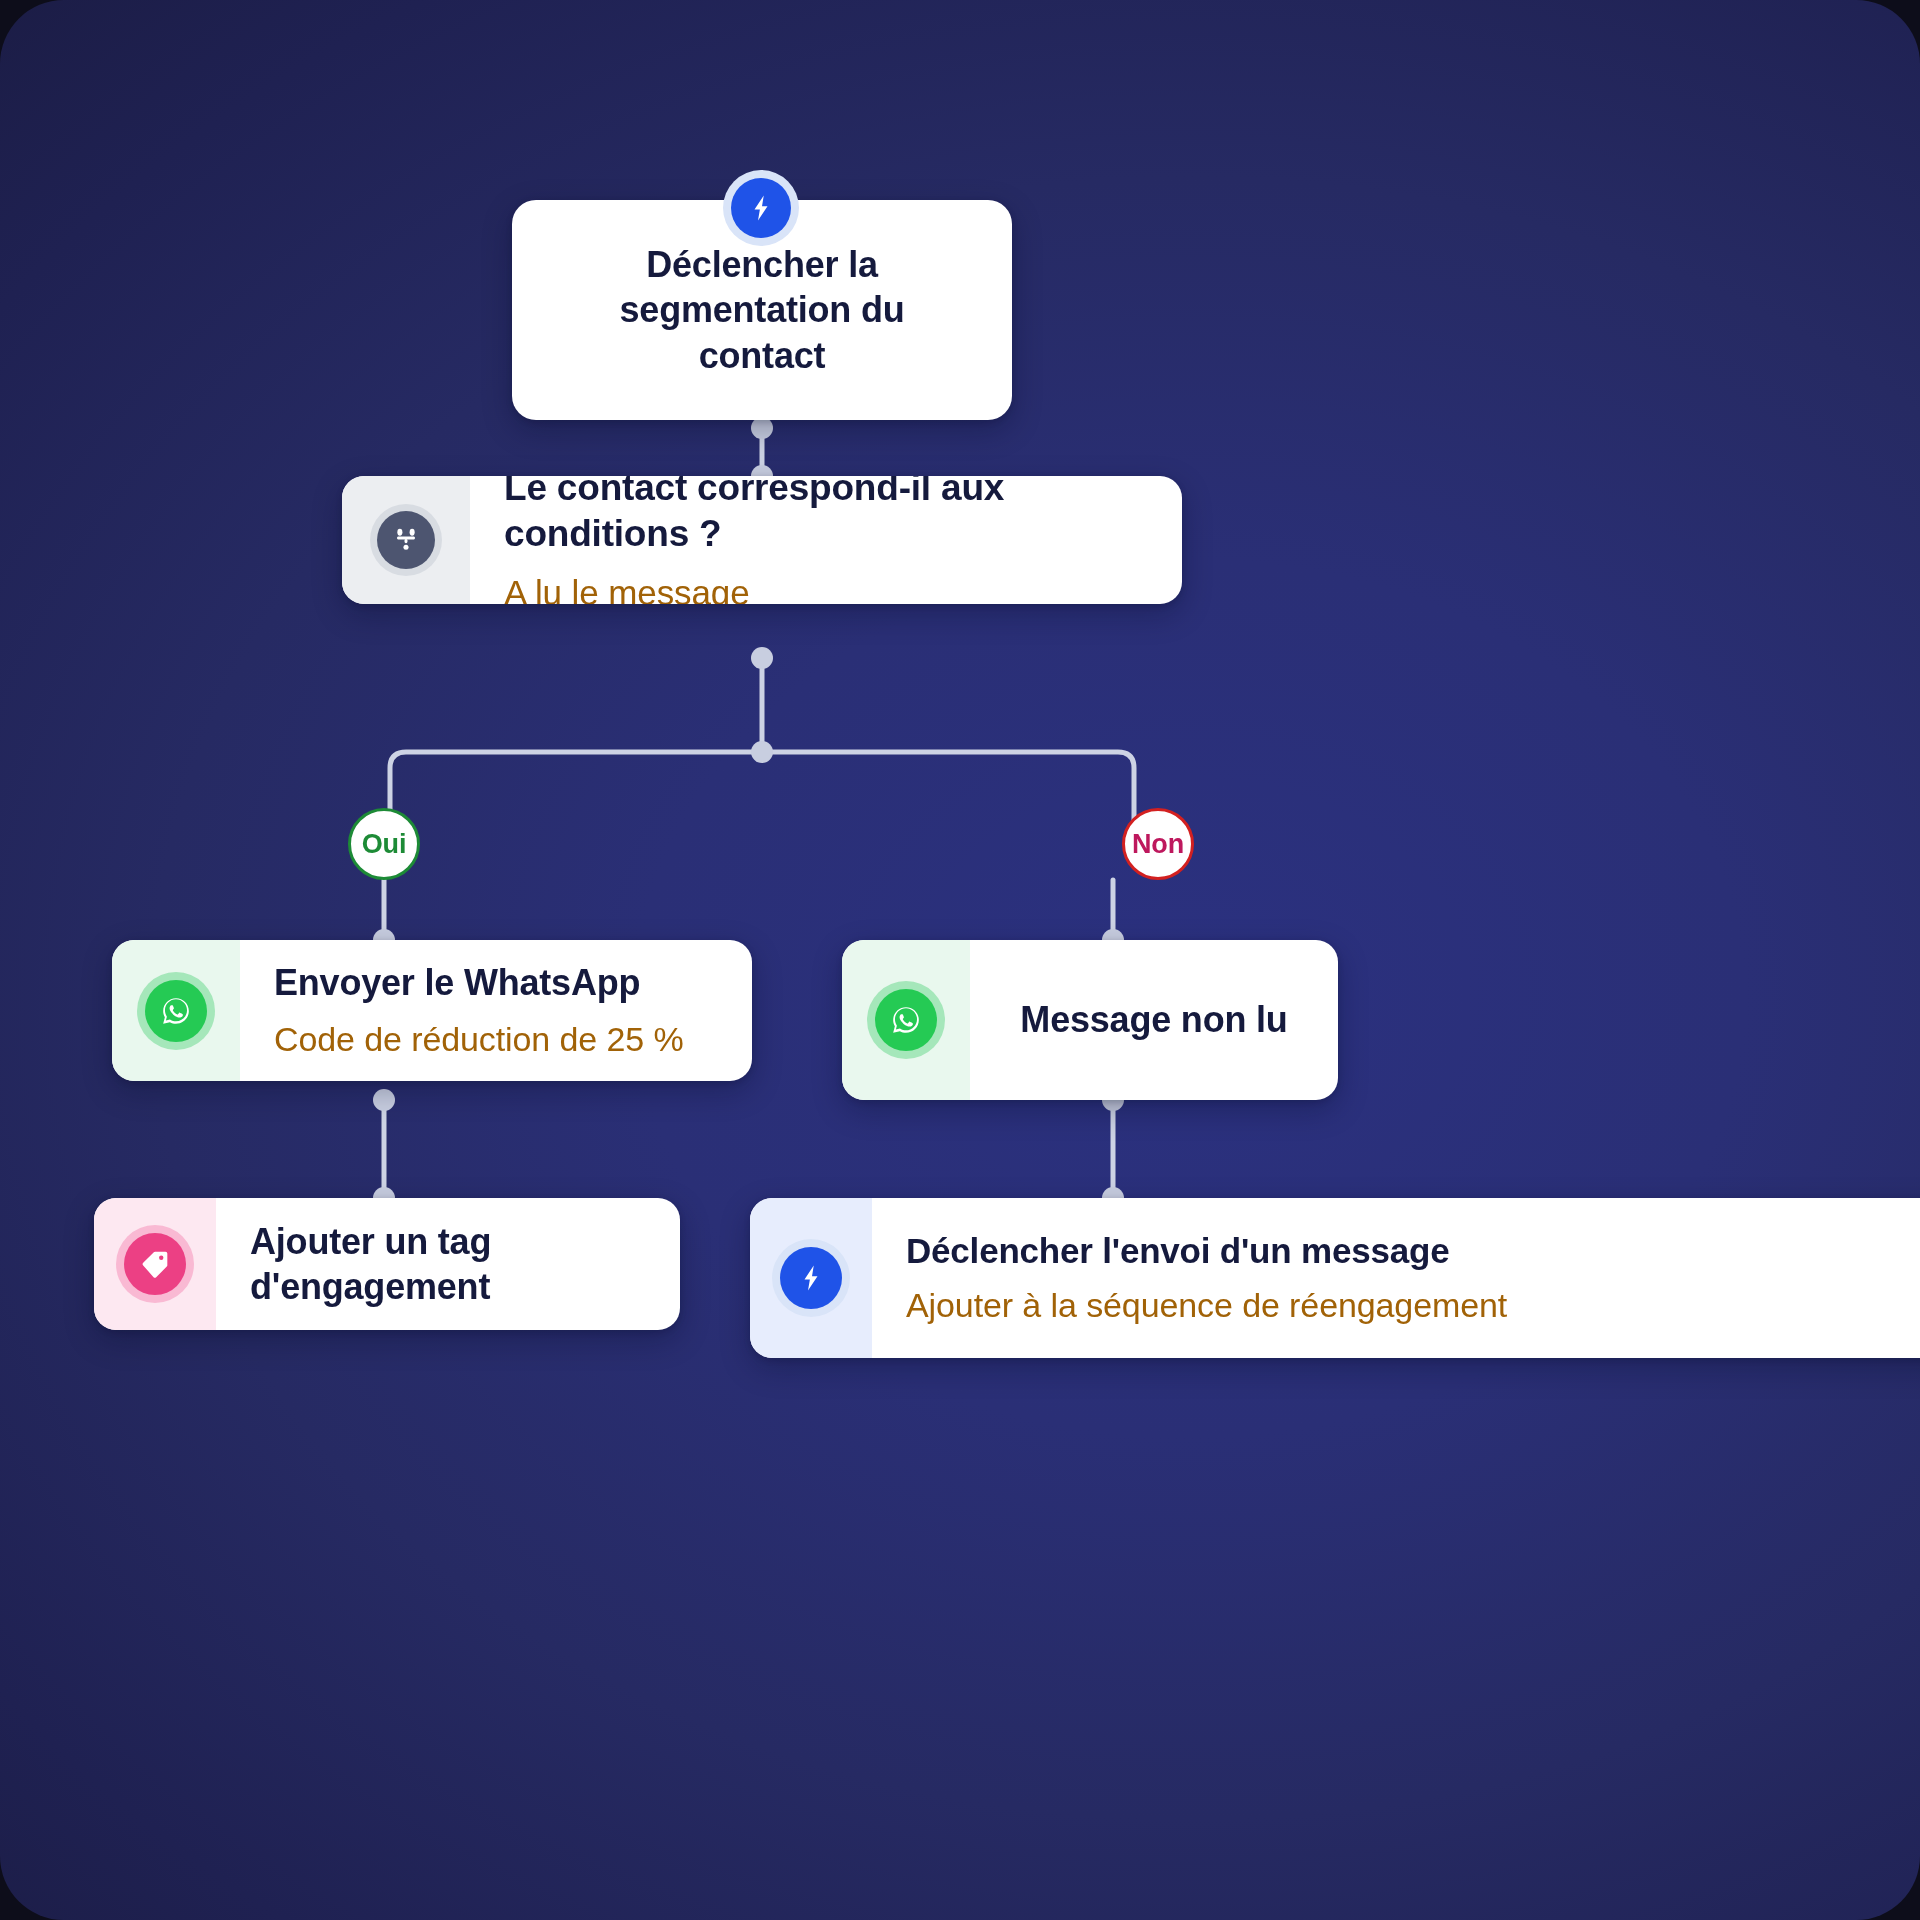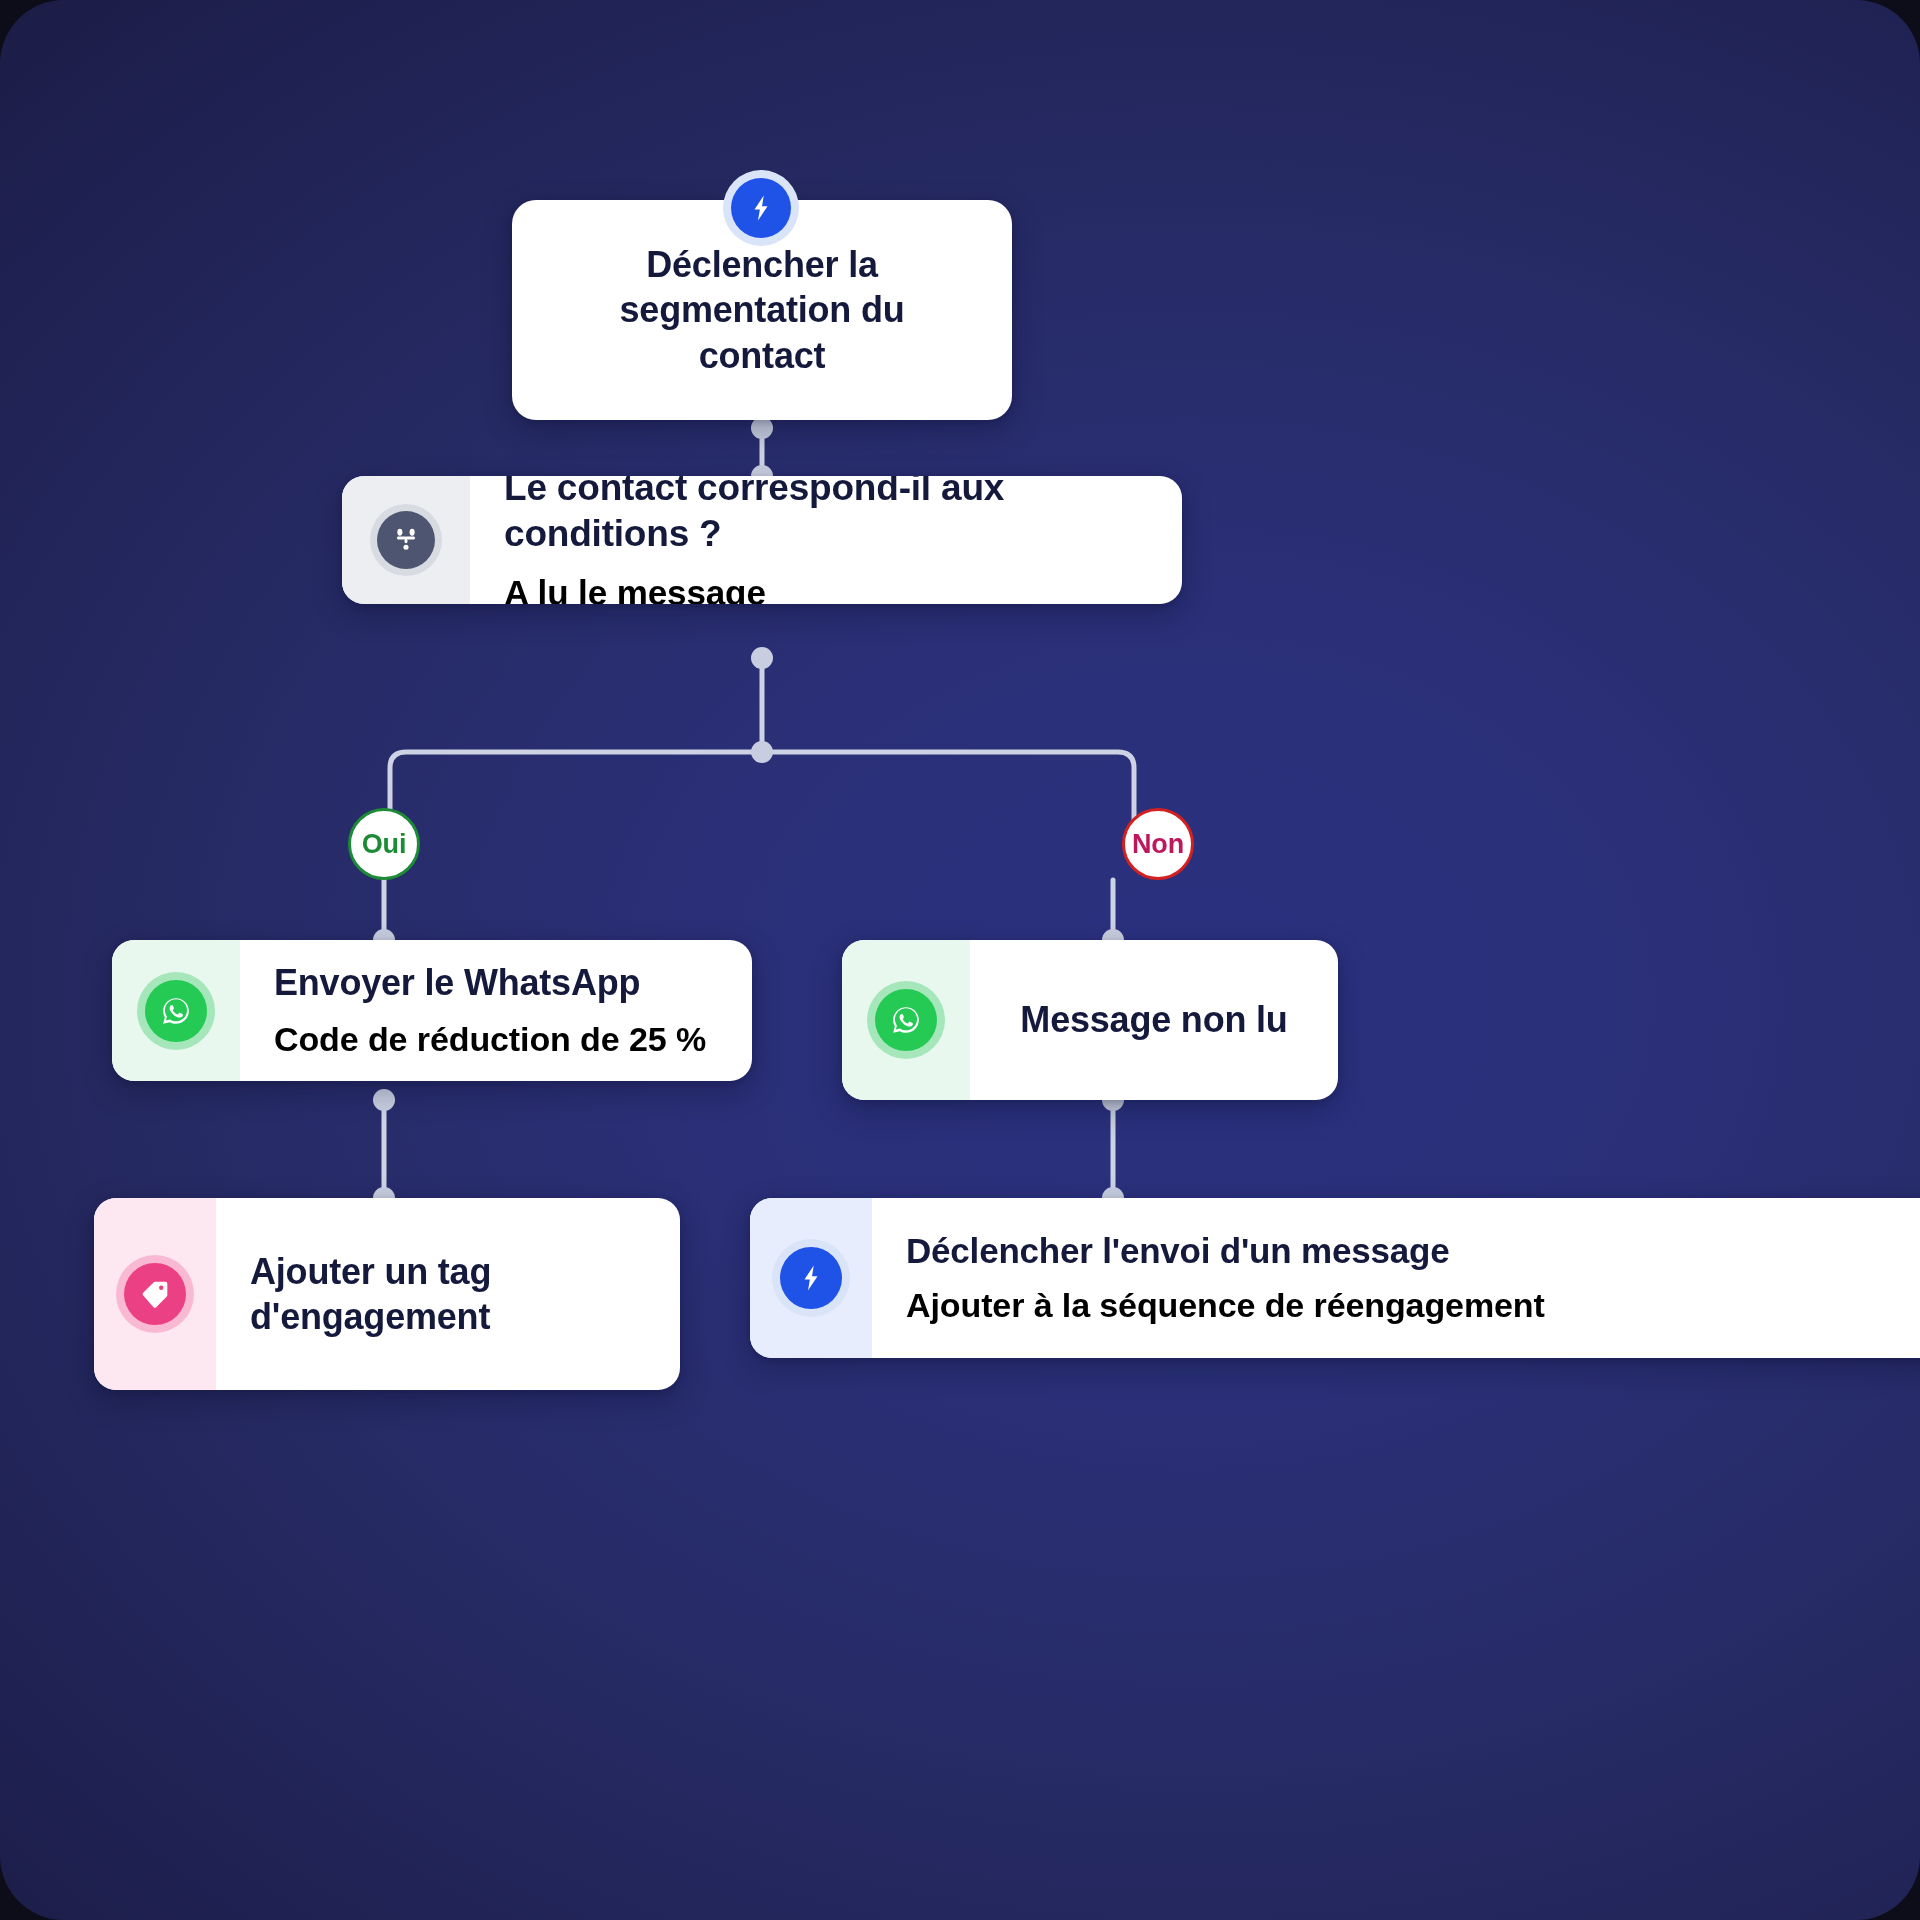--- a/index.html
+++ b/index.html
@@ -47,22 +47,22 @@
   }
   .title {
     font-size: 36px;
     font-weight: 700;
     color: #151a3d;
     line-height: 1.26;
     letter-spacing: -.2px;
   }
   .subtitle {
     font-size: 34px;
-    font-weight: 700;
-    color: #000000;
+    font-weight: 400;
+    color: #a16207;
     line-height: 1.3;
     margin-top: 12px;
     letter-spacing: -.1px;
   }
 
   
   #trigger-card {
     left: 512px; top: 200px; width: 500px; height: 220px;
     border-radius: 24px;
     justify-content: center;
@@ -127,21 +127,21 @@
     background: #a5e7ba;
     display: flex; align-items: center; justify-content: center;
   }
   .wa-icon .disc {
     width: 62px; height: 62px; border-radius: 50%;
     background: #25ca54;
     display: flex; align-items: center; justify-content: center;
   }
 
   
-  #tag-card { left: 94px; top: 1198px; width: 586px; height: 192px; }
+  #tag-card { left: 94px; top: 1198px; width: 586px; height: 132px; }
   #tag-card .sidepanel { width: 122px; background: #fde8f1; }
   .tag-icon {
     width: 78px; height: 78px; border-radius: 50%;
     background: #f9b9d3;
     display: flex; align-items: center; justify-content: center;
   }
   .tag-icon .disc {
     width: 62px; height: 62px; border-radius: 50%;
     background: #ec4084;
     display: flex; align-items: center; justify-content: center;

